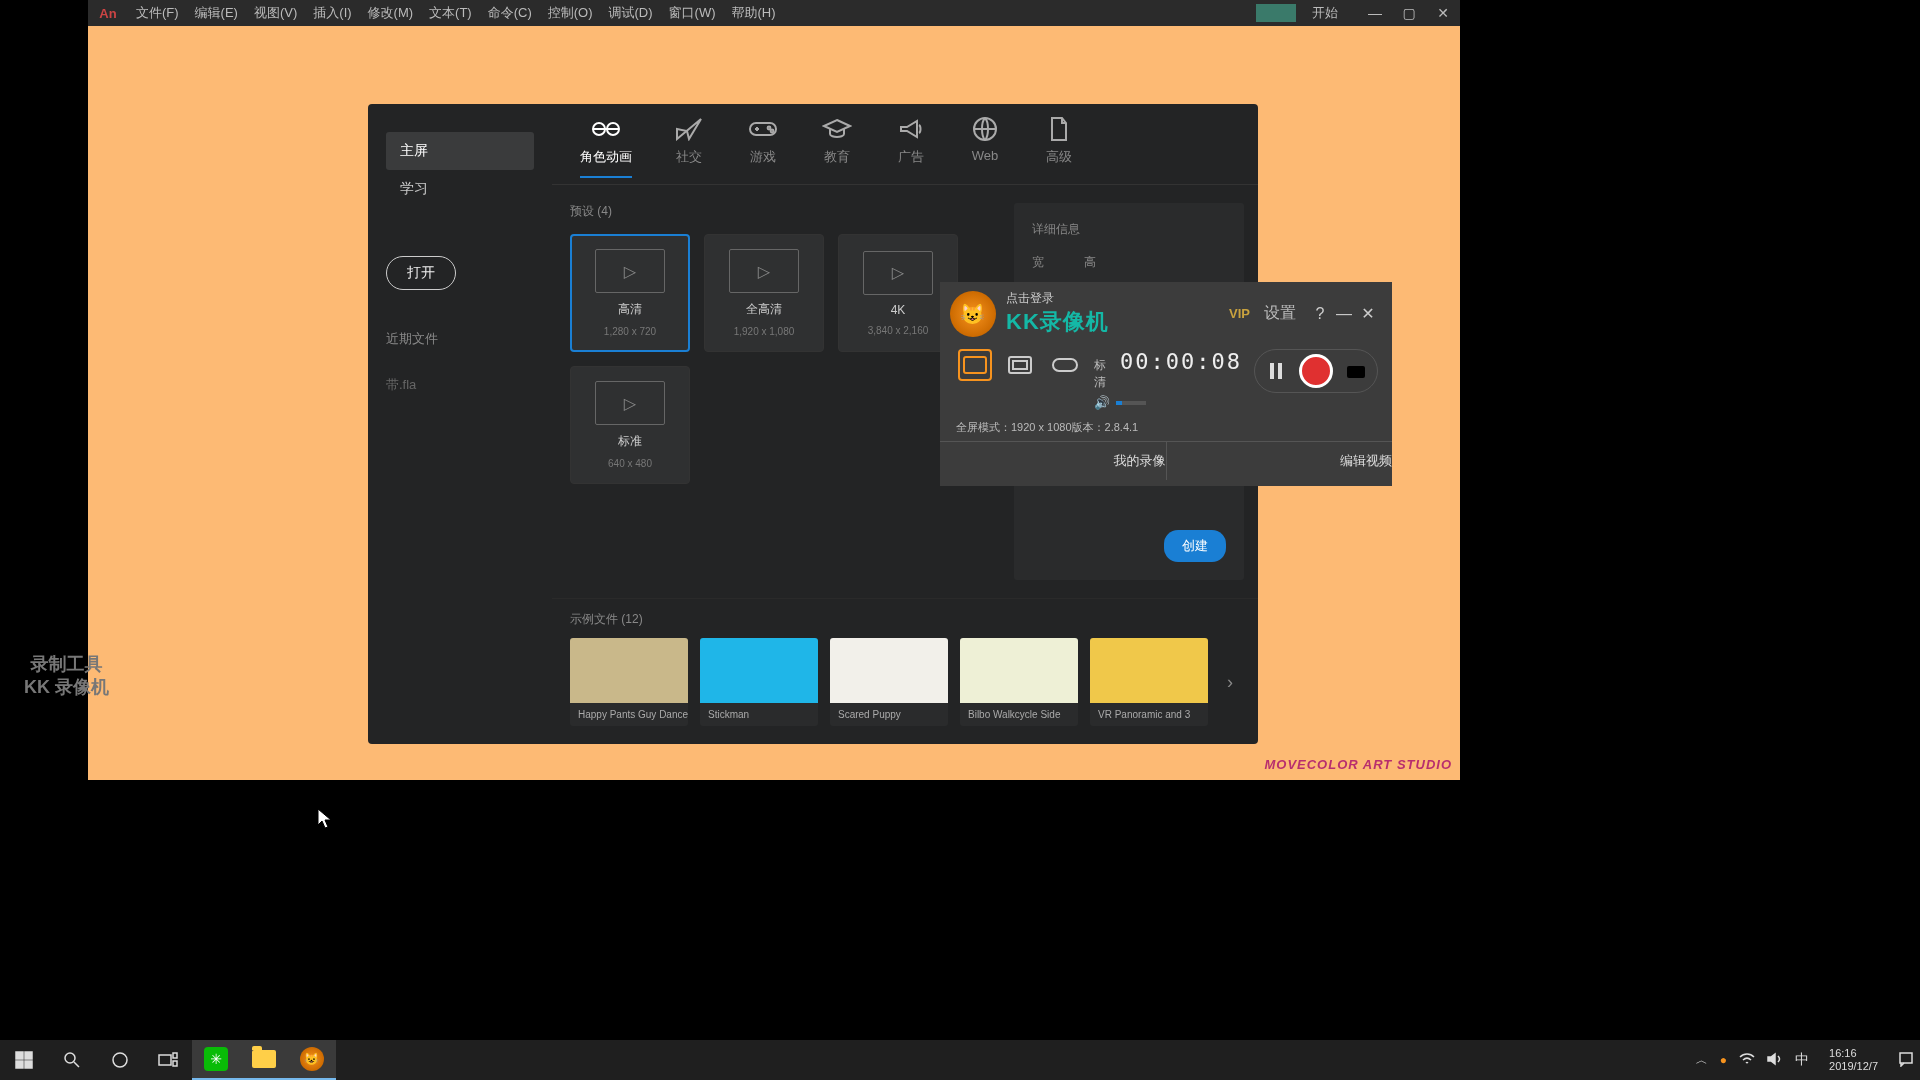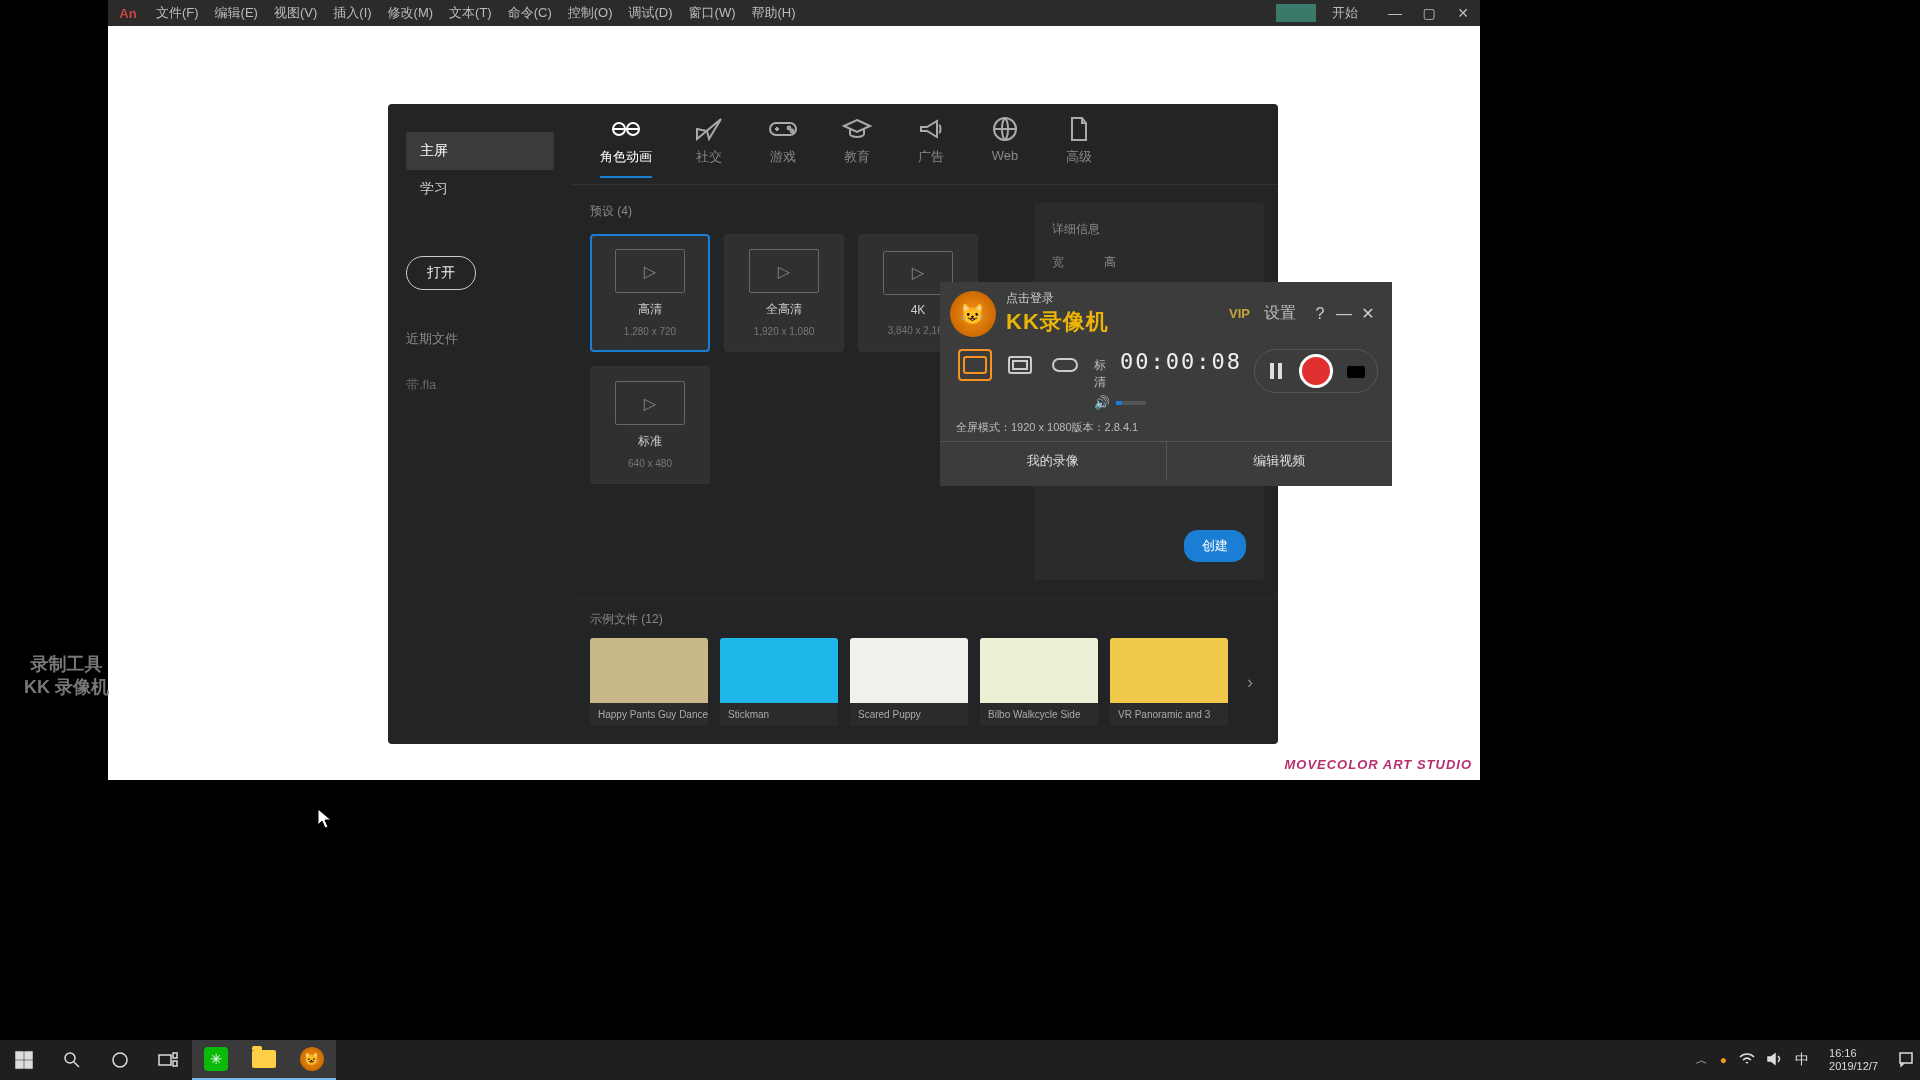--- a/index.html
+++ b/index.html
@@ -1,17 +1,17 @@
 <!DOCTYPE html>
 <html><head>
 <meta charset="utf-8">
 <style>
 * { margin:0; padding:0; box-sizing:border-box; font-family:"Microsoft YaHei","Segoe UI",sans-serif; user-select:none; }
 html,body { width:1920px; height:1080px; background:#000; overflow:hidden; }
-.outer { position:absolute; left:88px; top:0; width:1372px; height:780px; background:#ffffff;margin-left:20px; }
+.outer { position:absolute; left:88px; top:0; width:1372px; height:780px; background:#fdba74; }
 .menubar { height:26px; background:#2b2b2b; display:flex; align-items:center; font-size:13px; color:#bbb; }
 .menubar .logo { width:40px; color:#c44; font-weight:bold; text-align:center; }
 .menubar .mitem { padding:0 8px; cursor:default; }
 .menubar .spacer { flex:1; }
 .menubar .wbtn { width:34px; text-align:center; font-size:14px; }
 .menubar .start { margin-right:12px; }
 .menubar .thumb { width:40px; height:18px; background:#3a7a6a; margin-right:8px; }
 
 .dialog { position:absolute; left:280px; top:104px; width:890px; height:640px; background:#232425; border-radius:4px; display:flex; color:#aaa; }
 .side { width:220px; padding:28px 18px; }
@@ -51,40 +51,40 @@
 .scard .sthumb { flex:1; border-radius:3px 3px 0 0; }
 .scard .sname { font-size:10px; color:#aaa; padding:6px 8px; white-space:nowrap; overflow:hidden; }
 .snext { width:20px; color:#888; font-size:18px; text-align:center; }
 
 
 .kk { position:absolute; left:940px; top:282px; width:452px; height:204px; background:#3c3c3c; color:#ddd; font-size:13px; }
 .kk .kktop { display:flex; align-items:center; padding:8px 12px 2px 10px; }
 .kk .kkicon { width:46px; height:46px; border-radius:50%; background:radial-gradient(circle,#f7931e 0%,#cc6a00 70%); display:flex; align-items:center; justify-content:center; font-size:20px; margin-right:10px; }
 .kk .kktop .kkname { flex:1; }
 .kk .kktop .kklogin { font-size:12px; color:#ccc; }
-.kk .kktop .kktitle { font-size:22px; font-weight:bold; color:#eab308; letter-spacing:1px; }
+.kk .kktop .kktitle { font-size:22px; font-weight:bold; color:#14b8a6; letter-spacing:1px; }
 .kk .kktop .kkvip { color:#c9a23e; margin:0 14px 0 4px; font-weight:bold; font-size:13px; }
 .kk .kktop .kkset { color:#bbb; margin-right:12px; font-size:16px; }
 .kk .kktop .kkbtn { width:24px; text-align:center; font-size:16px; color:#ccc; }
 .kk .kkmid { display:flex; align-items:flex-start; padding:10px 14px 4px 18px; gap:12px; }
 .kk .mode { width:40px; height:32px; border-radius:4px; display:flex; align-items:center; justify-content:center; }
 .kk .mode.active { border:2px solid #f7931e; }
 .kk .mode svg { stroke:#ccc; fill:none; stroke-width:2; }
 .kk .mode.active svg { stroke:#f7931e; }
 .kk .kinfo { flex:1; }
 .kk .kinfo .row1 { display:flex; align-items:baseline; gap:14px; }
 .kk .kinfo .q { font-size:12px; color:#bbb; }
 .kk .kinfo .timer { font-size:22px; color:#eee; letter-spacing:2px; font-family:Consolas,monospace; }
 .kk .kinfo .row2 { display:flex; align-items:center; gap:6px; margin-top:4px; }
 .kk .ctrls { display:flex; align-items:center; gap:8px; border:1px solid #555; border-radius:26px; padding:4px 6px; }
 .kk .ctrls .cbtn { width:30px; height:30px; display:flex; align-items:center; justify-content:center; color:#ddd; }
 .kk .ctrls .rec { width:34px; height:34px; border-radius:50%; background:#e03030; border:3px solid #fff; }
 .kk .kkstatus { display:flex; padding:6px 16px; font-size:11px; color:#bbb; }
 .kk .kkbtm { display:flex; border-top:1px solid #555; }
-.kk .kkbtm .bigbtn { flex:1; text-align:center; padding:10px 16px; font-size:13px; color:#ddd; border-right:1px solid #555; }
+.kk .kkbtm .bigbtn { flex:1; text-align:right; padding:10px 0; font-size:13px; color:#ddd; border-right:1px solid #555; }
 .kk .kkbtm .bigbtn:last-child { border-right:none; }
 
 
 .wm { position:absolute; left:24px; top:653px; color:#777; font-size:18px; font-weight:bold; text-align:center; line-height:1.3; }
 .studio { position:absolute; right:8px; bottom:8px; color:#b82e6e; font-size:13px; font-style:italic; font-weight:bold; letter-spacing:1px; }
 
 
 .taskbar { position:absolute; left:0; bottom:0; width:100%; height:40px; background:#1f1f1f; display:flex; align-items:center; color:#ddd; font-size:12px; }
 .taskbar .tbtn { width:48px; height:40px; display:flex; align-items:center; justify-content:center; }
 .taskbar .tbtn.active { background:#3a3a3a; border-bottom:2px solid #76b9ed; }

